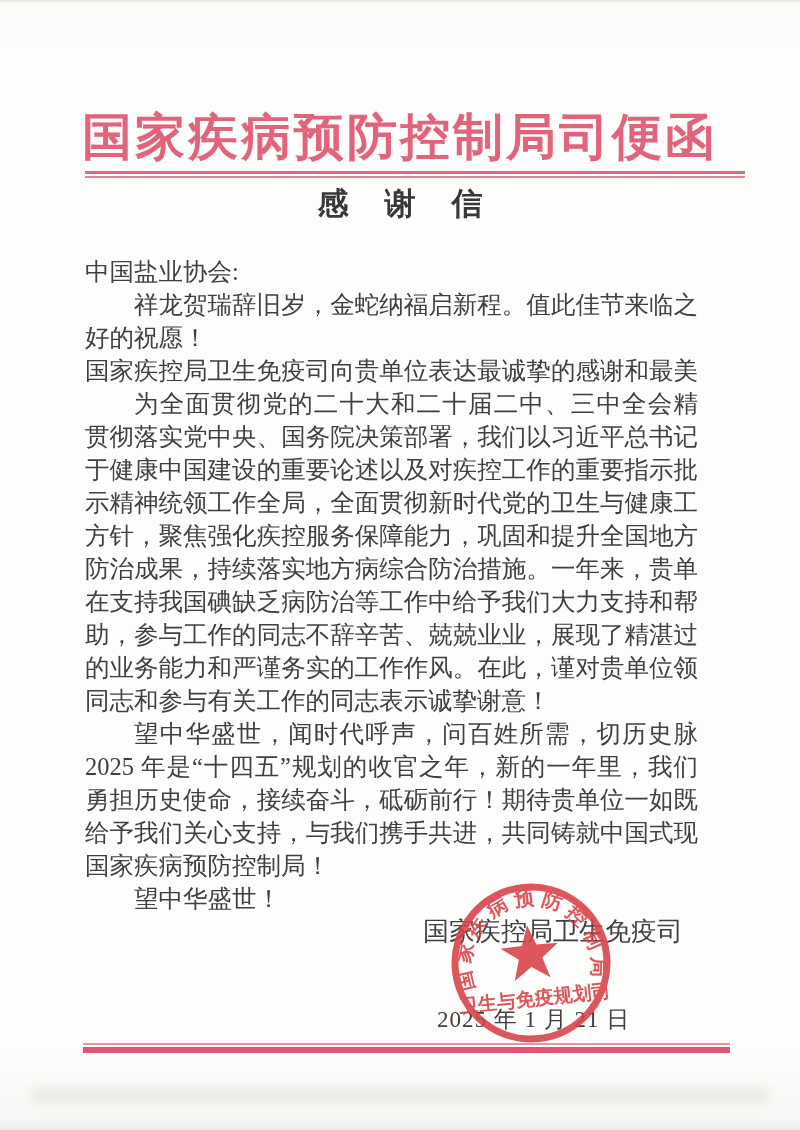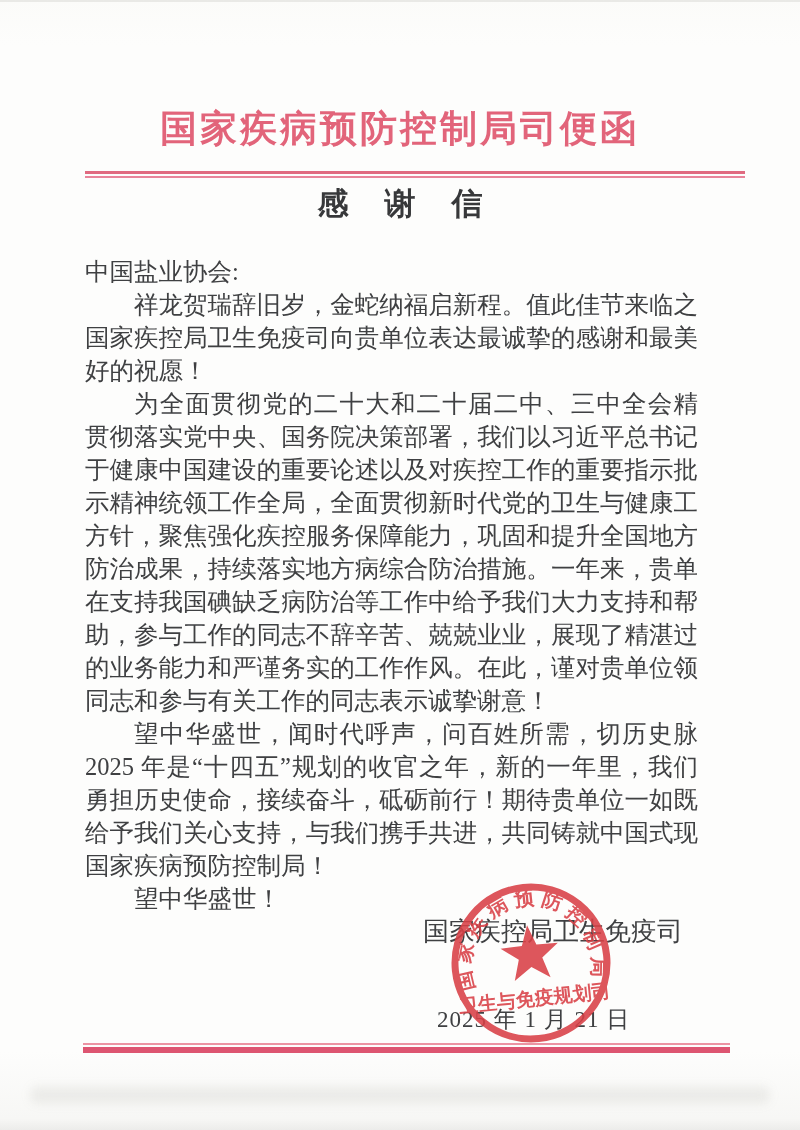--- a/index.html
+++ b/index.html
@@ -5,21 +5,21 @@
   html,body{margin:0;padding:0;}
   body{
     width:800px;height:1130px;position:relative;overflow:hidden;
     background:#fdfdfc;
     font-family:"Liberation Serif","DejaVu Serif",serif;
   }
   .page{position:absolute;inset:0;background:linear-gradient(180deg,#fbfbf9 0%,#fdfdfc 4%,#fdfdfc 93%,#f7f7f5 99%,#ececea 100%);}
   
   .letterhead{
     position:absolute;top:104px;left:0;width:800px;height:64px;
-    text-align:center;font-size:37px;font-weight:bold;letter-spacing:3px;
+    text-align:center;font-size:50px;font-weight:bold;letter-spacing:3px;
     color:#e2647a;white-space:nowrap;
   }
   .head-rule{position:absolute;left:85px;width:660px;}
   .head-rule .thick{height:3px;background:#e06a80;}
   .head-rule .gap{height:2px;}
   .head-rule .thin{height:2px;background:#e8849a;}
   
   .letter-title{
     position:absolute;top:183px;left:0;width:800px;text-align:center;
     font-size:31px;font-weight:bold;color:#37383a;
@@ -72,22 +72,22 @@
     <div class="thick"></div>
     <div class="gap"></div>
     <div class="thin"></div>
   </div>
 
   <div class="letter-title">感谢信</div>
 
   <div class="body-block" id="body-lines">
       <div class="line">中国盐业协会:</div>
       <div class="line ind fill">祥龙贺瑞辞旧岁，金蛇纳福启新程。值此佳节来临之际，</div>
+      <div class="line">好的祝愿！</div>
       <div class="line fill">国家疾控局卫生免疫司向贵单位表达最诚挚的感谢和最美</div>
-      <div class="line">好的祝愿！</div>
       <div class="line ind fill">为全面贯彻党的二十大和二十届二中、三中全会精神，</div>
       <div class="line fill">贯彻落实党中央、国务院决策部署，我们以习近平总书记关</div>
       <div class="line fill">于健康中国建设的重要论述以及对疾控工作的重要指示批</div>
       <div class="line fill">示精神统领工作全局，全面贯彻新时代党的卫生与健康工作</div>
       <div class="line fill">方针，聚焦强化疾控服务保障能力，巩固和提升全国地方病</div>
       <div class="line fill">防治成果，持续落实地方病综合防治措施。一年来，贵单位</div>
       <div class="line fill">在支持我国碘缺乏病防治等工作中给予我们大力支持和帮</div>
       <div class="line fill">助，参与工作的同志不辞辛苦、兢兢业业，展现了精湛过硬</div>
       <div class="line fill">的业务能力和严谨务实的工作作风。在此，谨对贵单位领导</div>
       <div class="line">同志和参与有关工作的同志表示诚挚谢意！</div>

